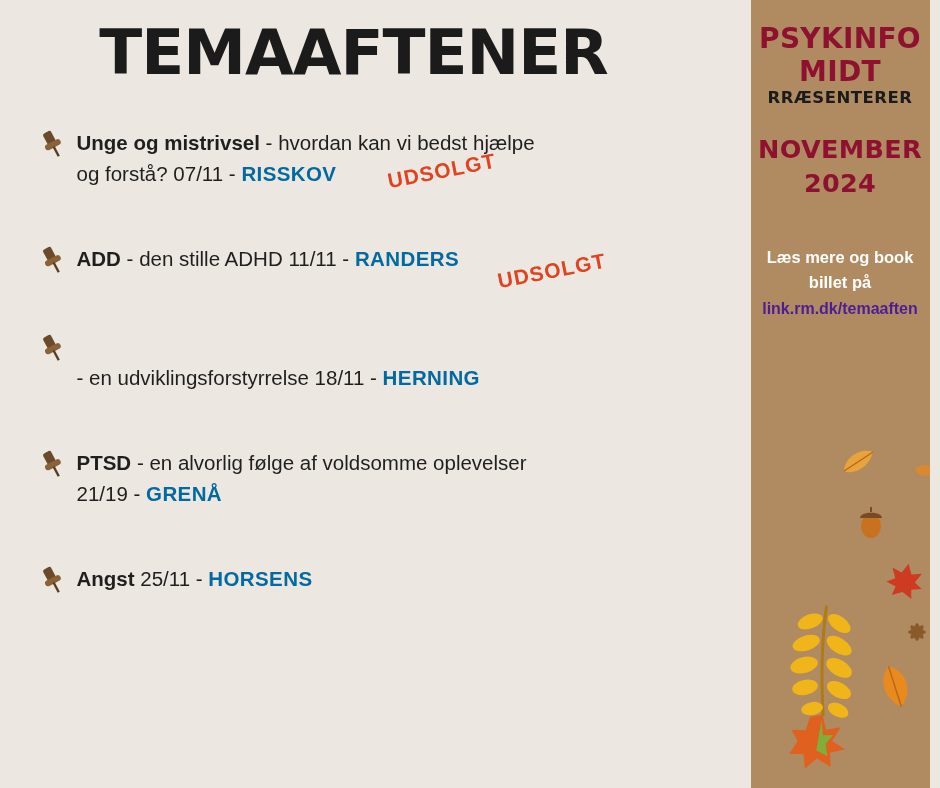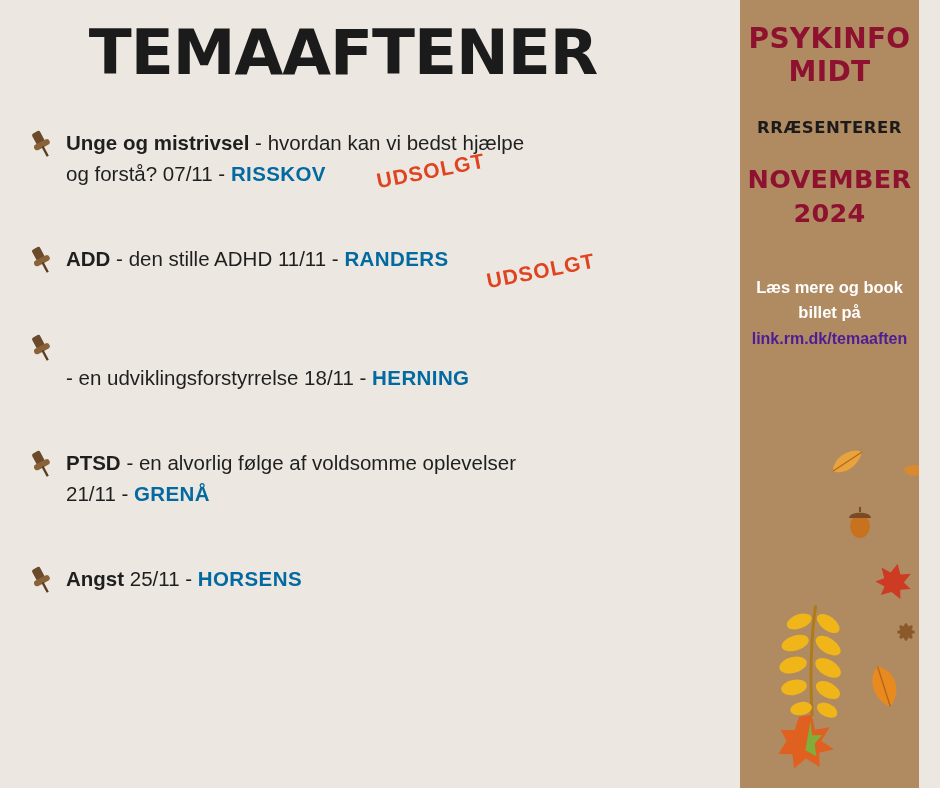--- a/index.html
+++ b/index.html
@@ -12,20 +12,21 @@
     font-family: "Liberation Sans", sans-serif;
     background: #ece8e1;
     overflow: hidden;
   }
   .poster {
     position: relative;
     width: 940px;
     height: 788px;
     background: #ece8e1;
     display: flex;
+    justify-content: center;
   }
   
   .left {
     position: relative;
     width: 740px;
     height: 788px;
     background: #ece8e1;
     box-sizing: border-box;
   }
   .main-title {
@@ -101,21 +102,20 @@
     color: #8e1230;
     margin-top: 22px;
     letter-spacing: 0.3px;
   }
   .presents {
     font-family: "DejaVu Sans", sans-serif;
     font-weight: bold;
     font-size: 16.5px;
     color: #1b1b1b;
     letter-spacing: 0.5px;
-    margin-top: 30px;
   }
   .month {
     font-family: "DejaVu Sans", sans-serif;
     font-weight: bold;
     font-size: 25.5px;
     line-height: 34px;
     color: #8e1230;
     margin-top: 25px;
     letter-spacing: 0.3px;
   }
@@ -208,21 +208,21 @@
           <svg width="34" height="30" viewBox="0 0 34 30">
             <g transform="rotate(-28 17 15)">
               <rect x="13" y="2" width="9" height="13" rx="2" fill="#6b4a2b"></rect>
               <rect x="9" y="13" width="17" height="6" rx="3" fill="#8a6239"></rect>
               <rect x="16" y="18" width="2.4" height="11" fill="#5a3c22"></rect>
             </g>
           </svg>
         </span>
         <div class="event-text">
           <span class="b">PTSD</span><span> - en alvorlig følge af voldsomme oplevelser</span><br>
-          <span>21/11 - </span><span class="city">GRENÅ</span>
+          <span>21/19 - </span><span class="city">GRENÅ</span>
         </div>
       </div>
 
       <div class="event">
         <span class="pin">
           <svg width="34" height="30" viewBox="0 0 34 30">
             <g transform="rotate(-28 17 15)">
               <rect x="13" y="2" width="9" height="13" rx="2" fill="#6b4a2b"></rect>
               <rect x="9" y="13" width="17" height="6" rx="3" fill="#8a6239"></rect>
               <rect x="16" y="18" width="2.4" height="11" fill="#5a3c22"></rect>

